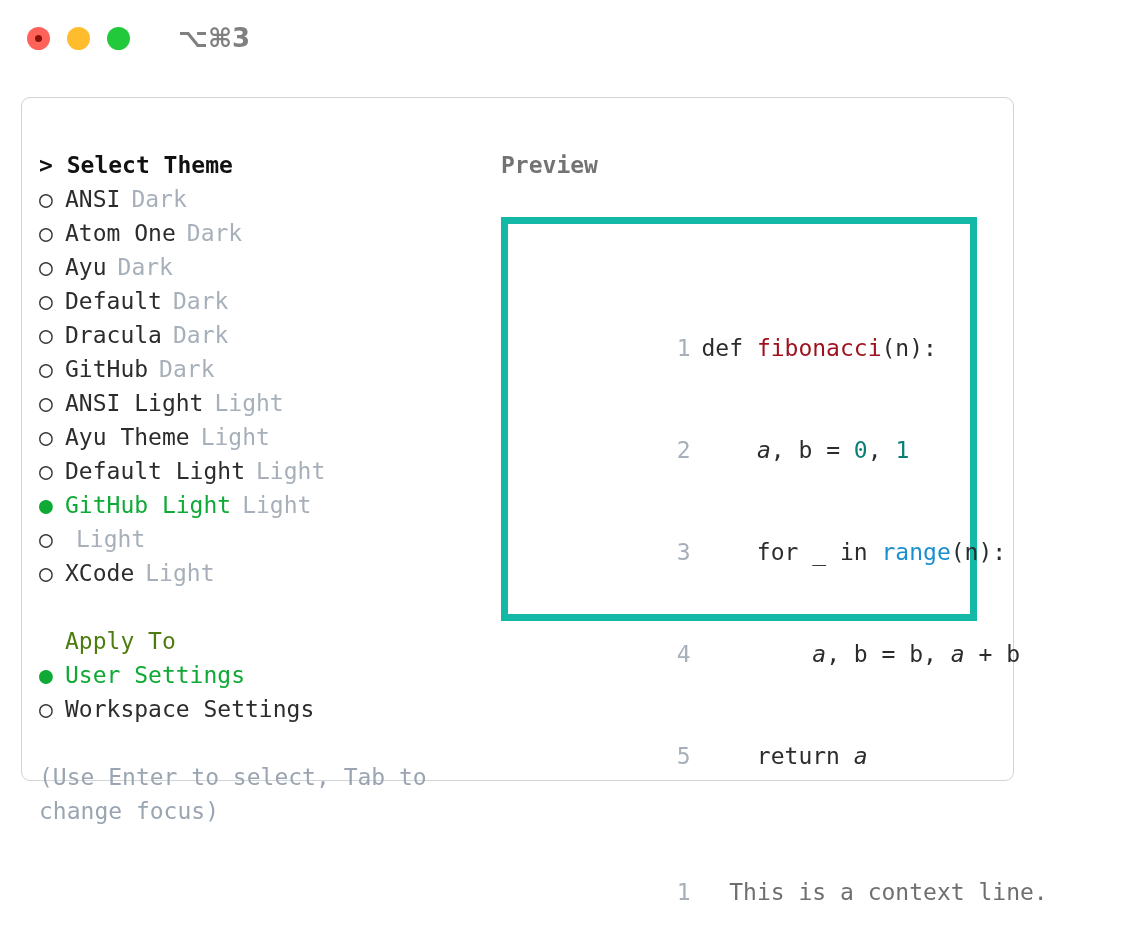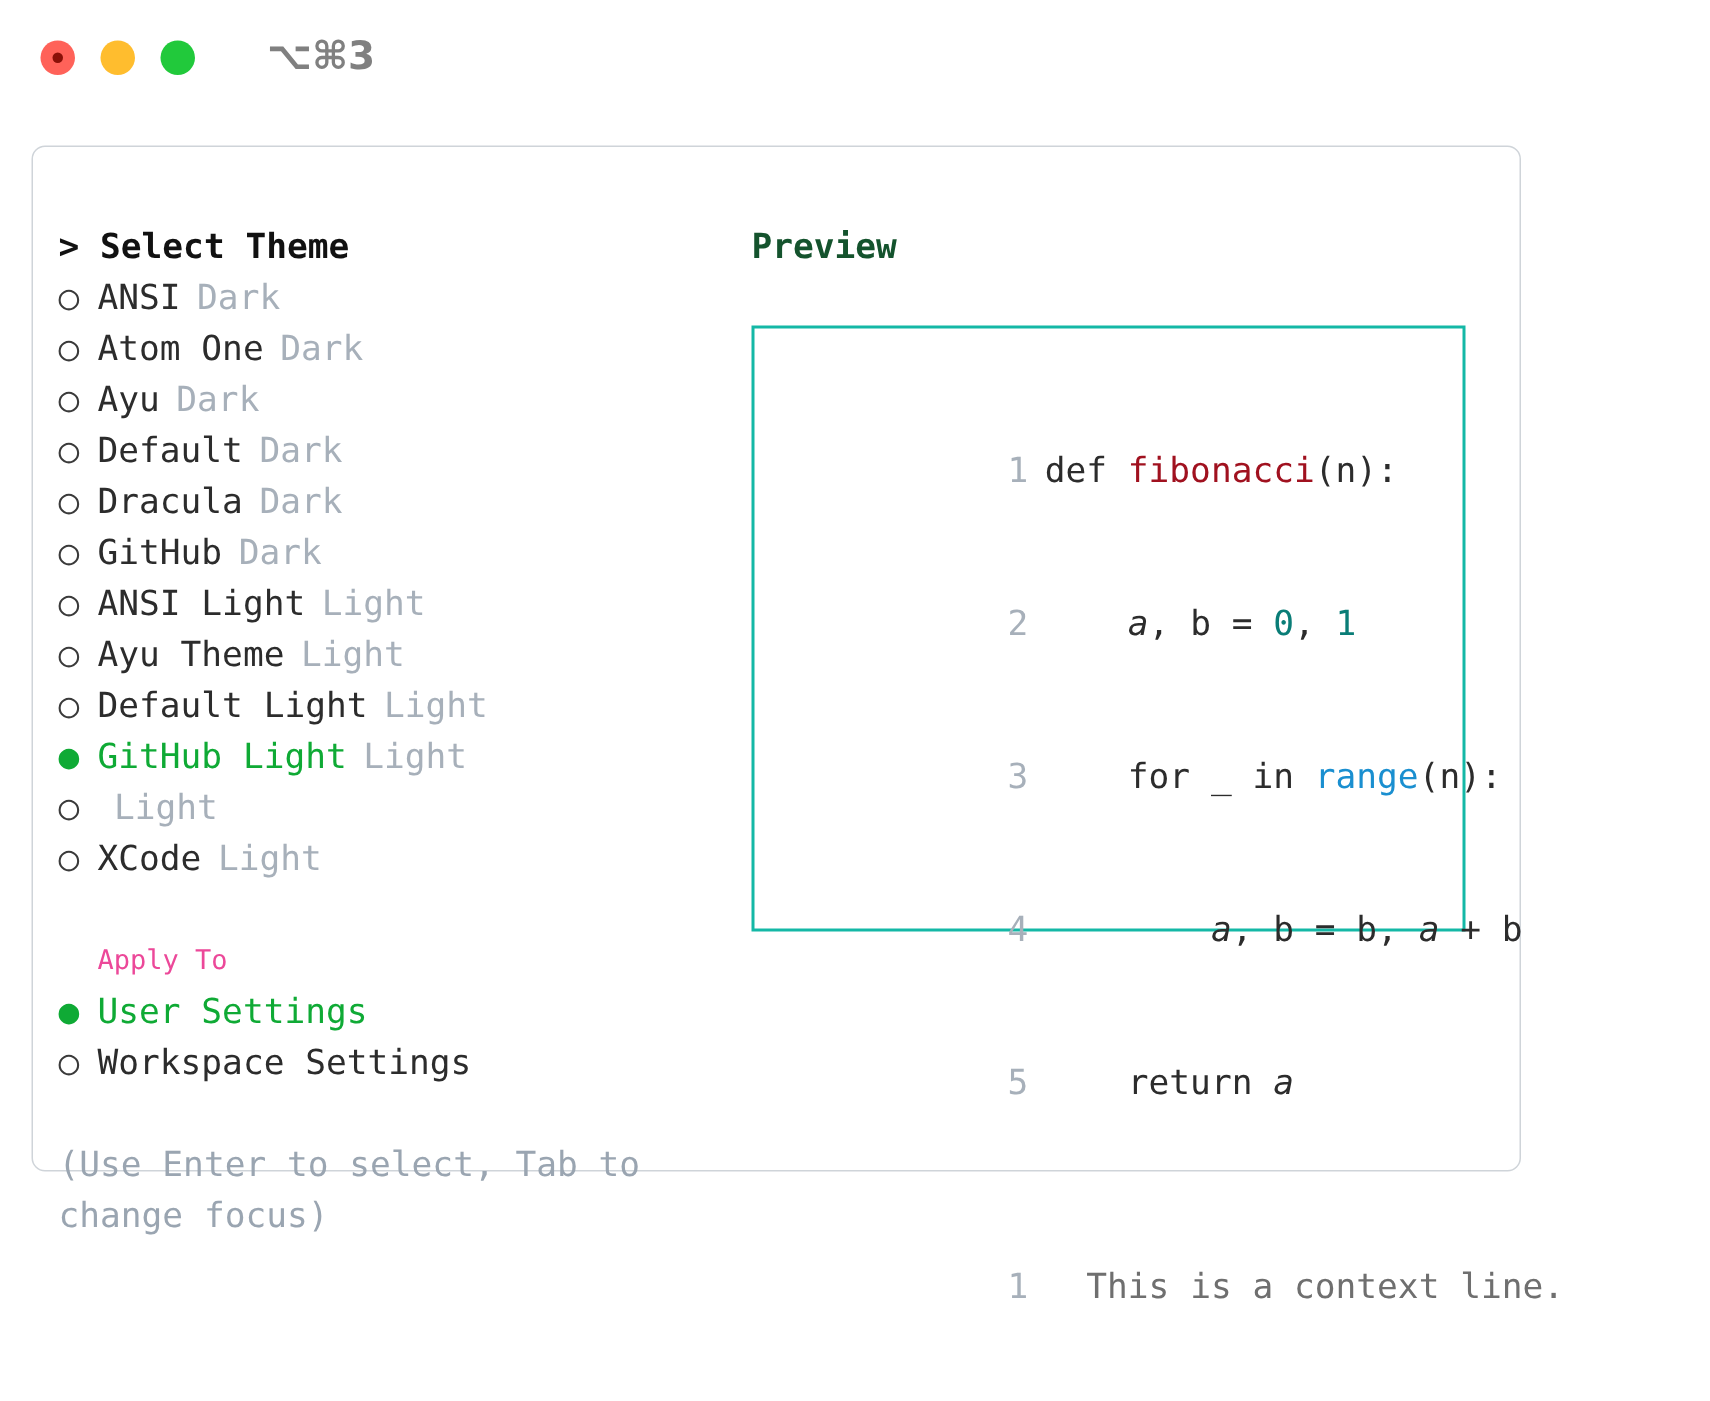--- a/index.html
+++ b/index.html
@@ -104,22 +104,22 @@
   .opt-label { color: #2c2c2c; }
   .opt-label.sel { color: #0faa35; }
   .opt-variant {
     color: #a7b0ba;
     margin-left: 11px;
     text-align: center;
   }
 
   .applyto-block { margin-top: 34px; }
   .applyto-title {
-    font-size: 18px;
-    color: #ec4899;
+    font-size: 23px;
+    color: #4d7c0f;
     line-height: 34px;
     padding-left: 26px;
     white-space: pre;
   }
 
   .hint {
     margin-top: 34px;
     font-size: 23px;
     line-height: 34px;
     color: #9aa5b1;
@@ -130,31 +130,31 @@
   
   .right-col {
     position: absolute;
     left: 479px;
     top: 50px;
     width: 490px;
   }
   .preview-title {
     font-size: 23px;
     font-weight: bold;
-    color: #14532d;
+    color: #737373;
     line-height: 34px;
   }
   .preview-box {
     margin-top: 35px;
     width: 476px;
     height: 404px;
-    border: 2px solid #14b8a6;
+    border: 7px solid #14b8a6;
     box-sizing: border-box;
     background: #ffffff;
-    padding: 44px 0 0 20px;
+    padding: 73px 0 0 20px;
   }
   .code-line {
     font-size: 23px;
     line-height: 34px;
     white-space: pre;
     color: #2c2c2c;
   }
   .ln {
     color: #a7b0ba;
     display: inline-block;

